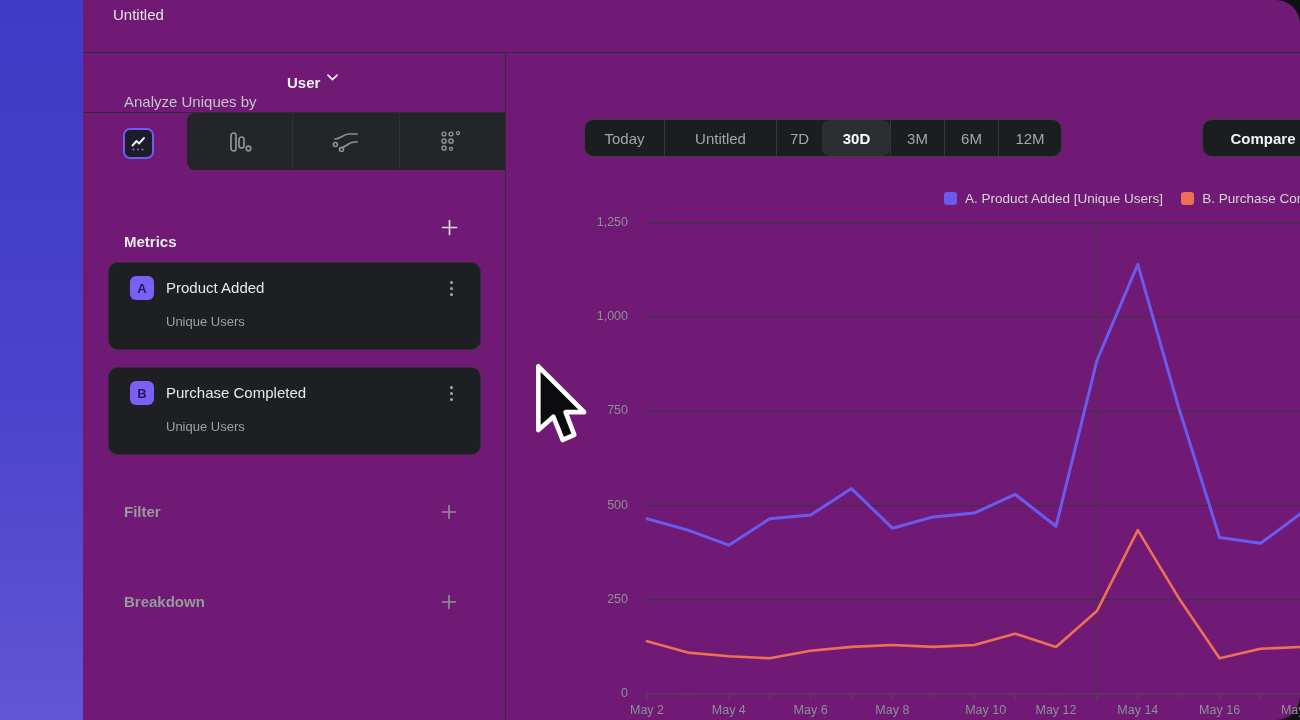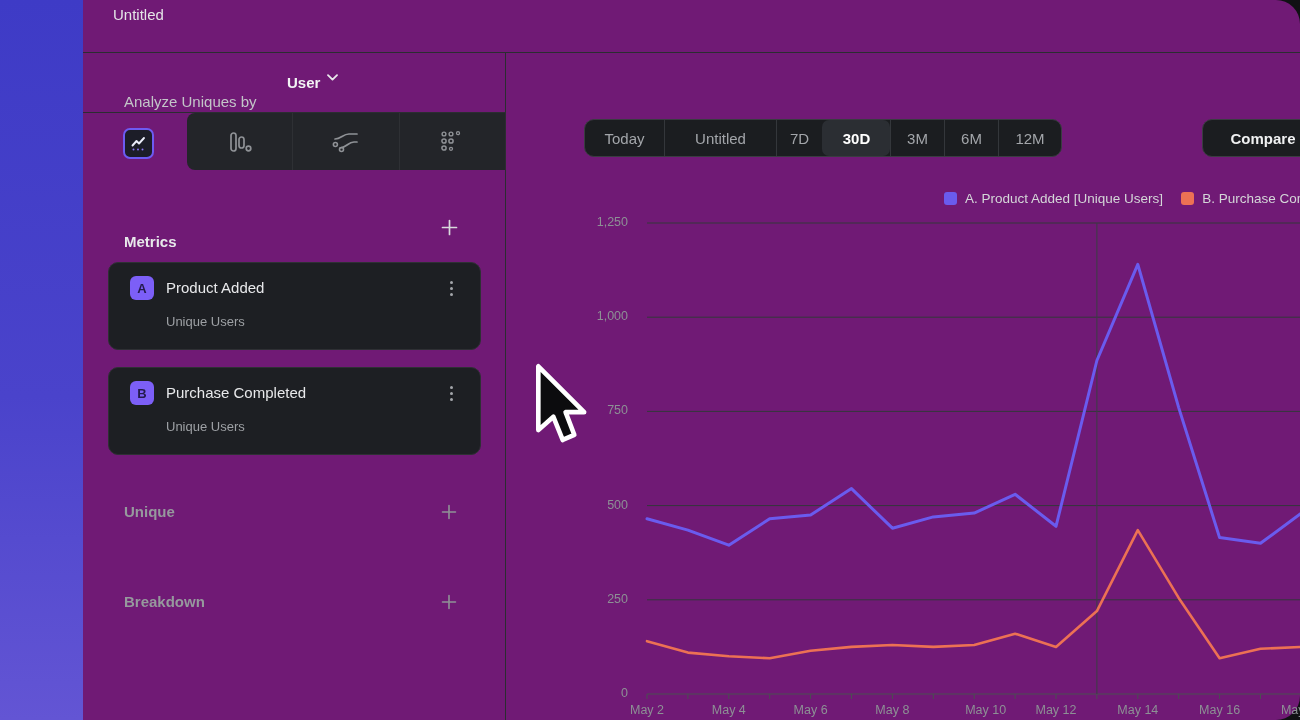--- a/index.html
+++ b/index.html
@@ -145,21 +145,21 @@
     <div class="metric-badge">B</div>
     <div class="metric-title">Purchase Completed</div>
     <div class="metric-sub">Unique Users</div>
     <div class="kebab">
         <i></i>
         <i></i>
         <i></i>
       </div>
   </div>
 
-  <div class="sec-header dim" style="left:124px;top:503px;">Unique</div>
+  <div class="sec-header dim" style="left:124px;top:503px;">Filter</div>
   <div class="plus-btn" style="left:440px;top:503px;">
     <svg width="16" height="16" viewBox="0 0 16 16" style="position:static">
         <path d="M8 1.5 V14.5 M1.5 8 H14.5" stroke="#8f9296" stroke-width="1.6" stroke-linecap="round"></path>
       </svg>
   </div>
   <div class="sec-header dim" style="left:124px;top:593px;">Breakdown</div>
   <div class="plus-btn" style="left:440px;top:593px;">
     <svg width="16" height="16" viewBox="0 0 16 16" style="position:static">
         <path d="M8 1.5 V14.5 M1.5 8 H14.5" stroke="#8f9296" stroke-width="1.6" stroke-linecap="round"></path>
       </svg>

